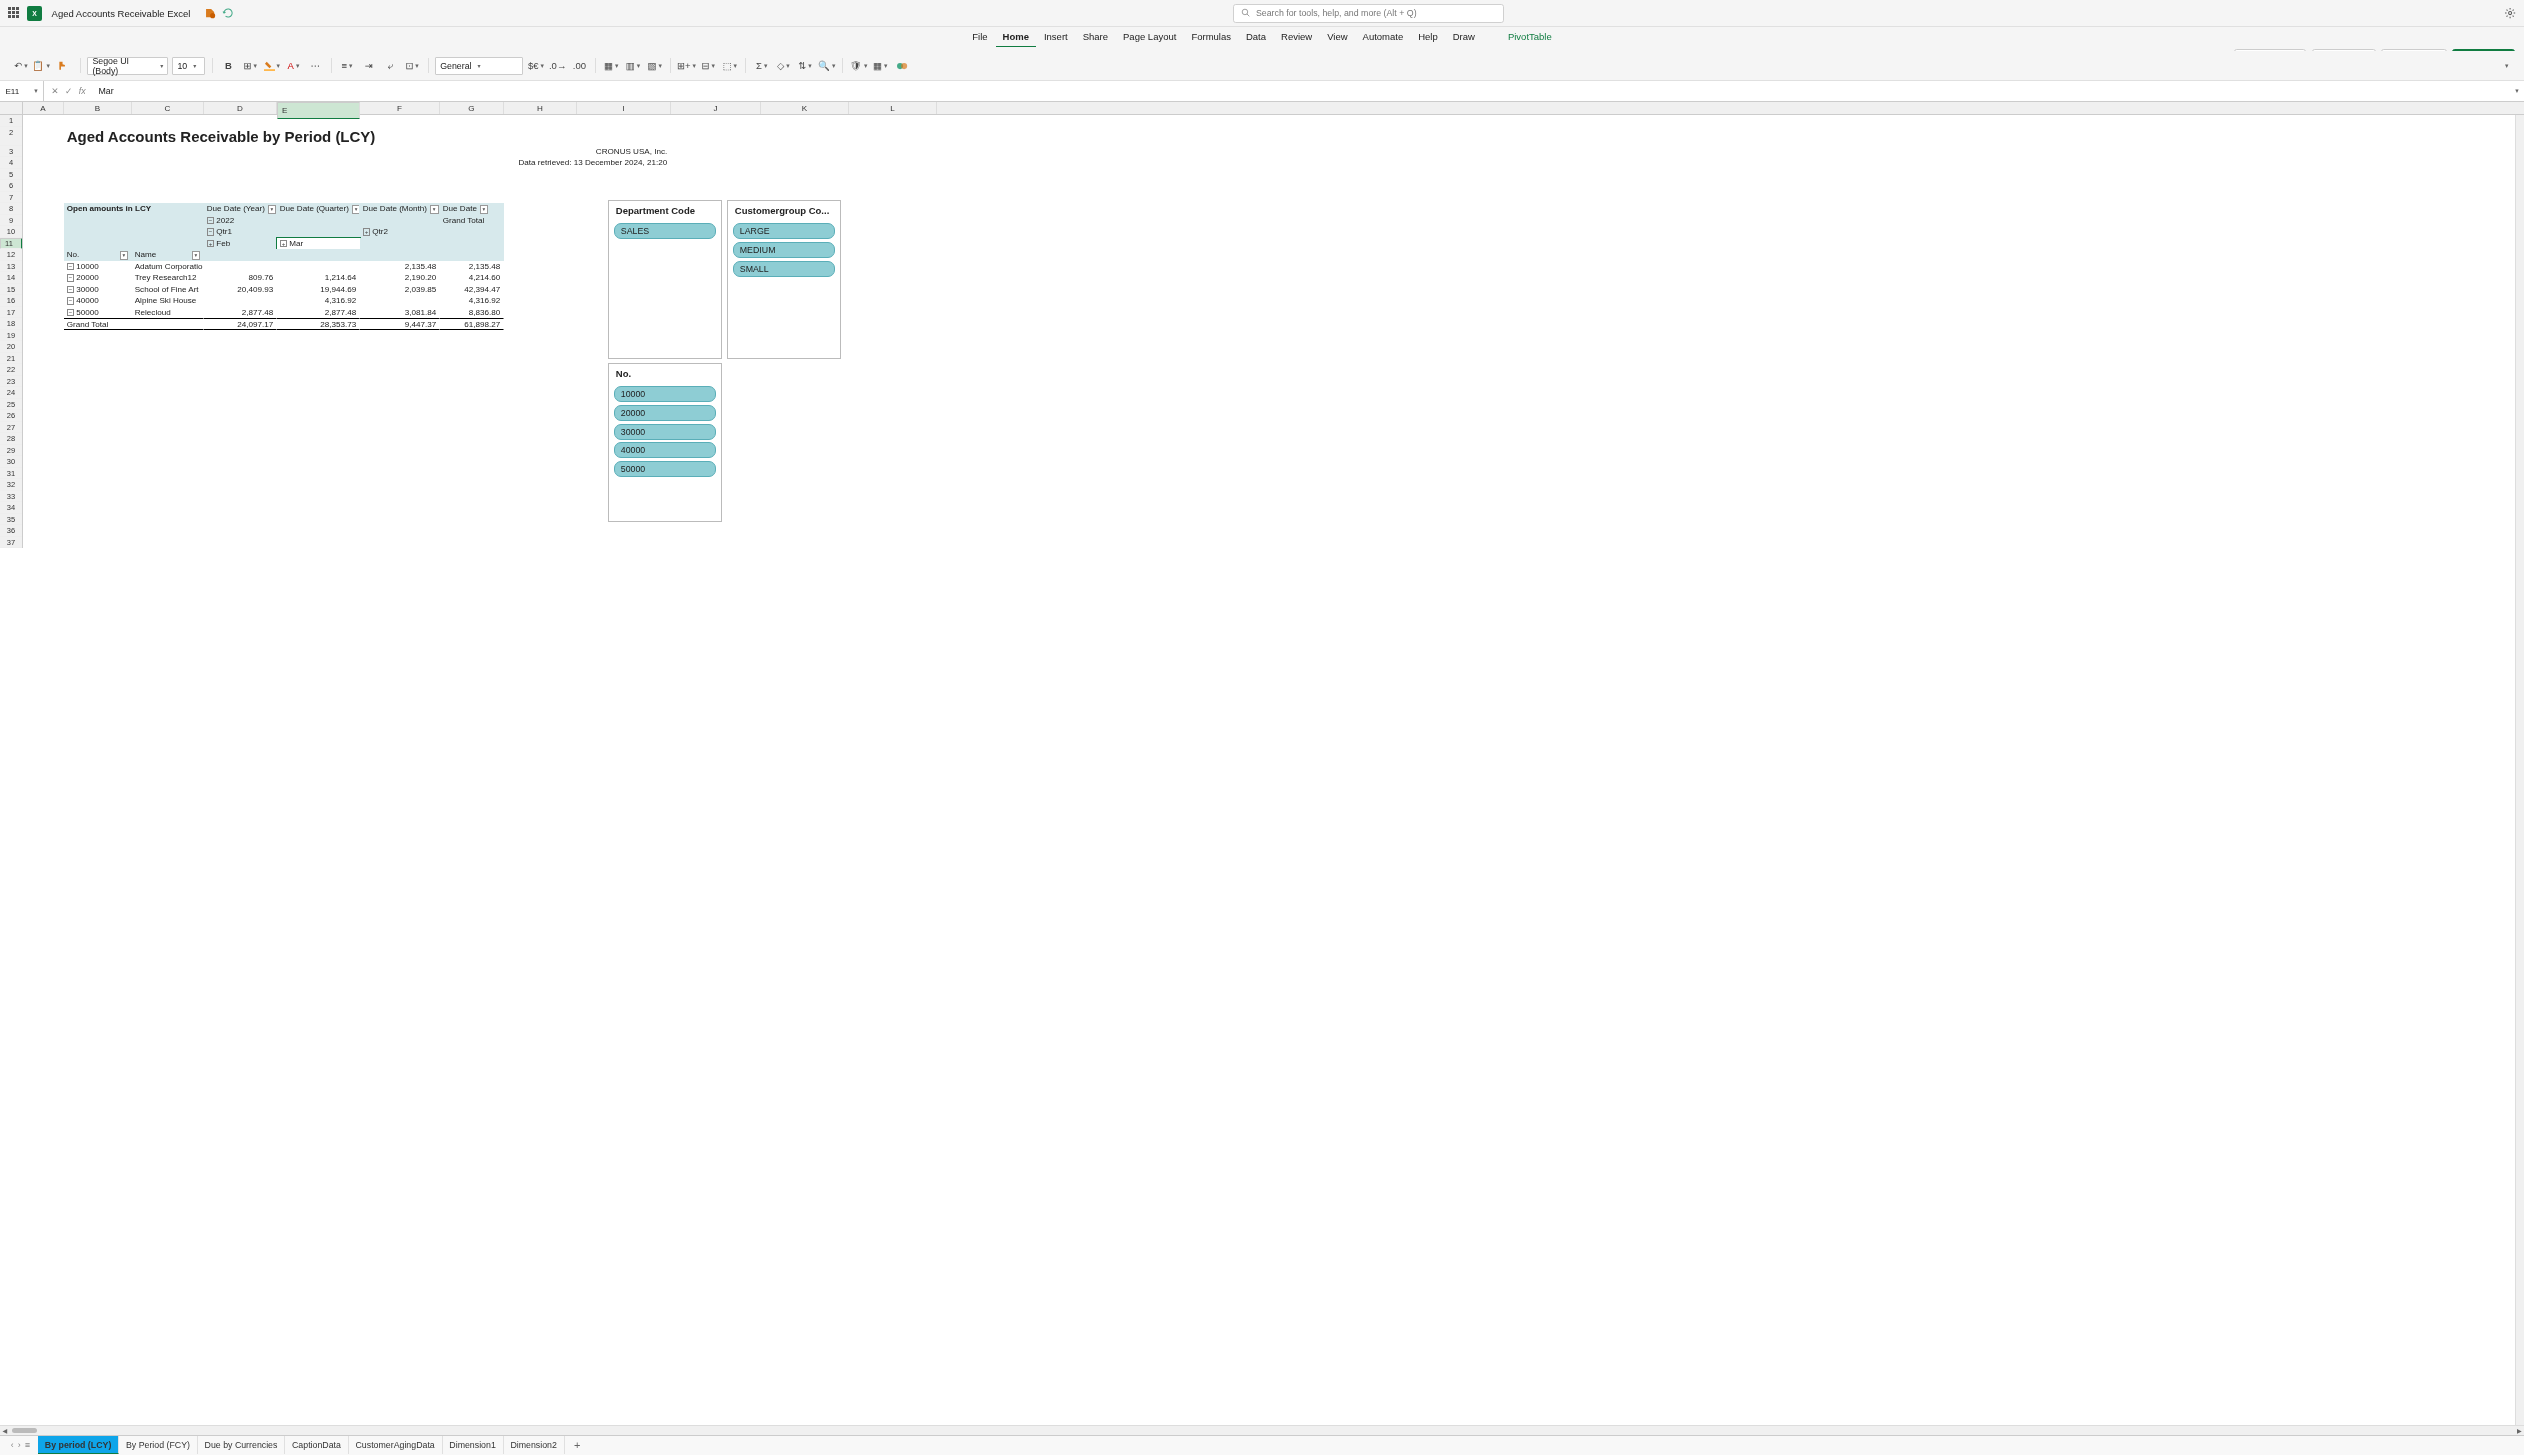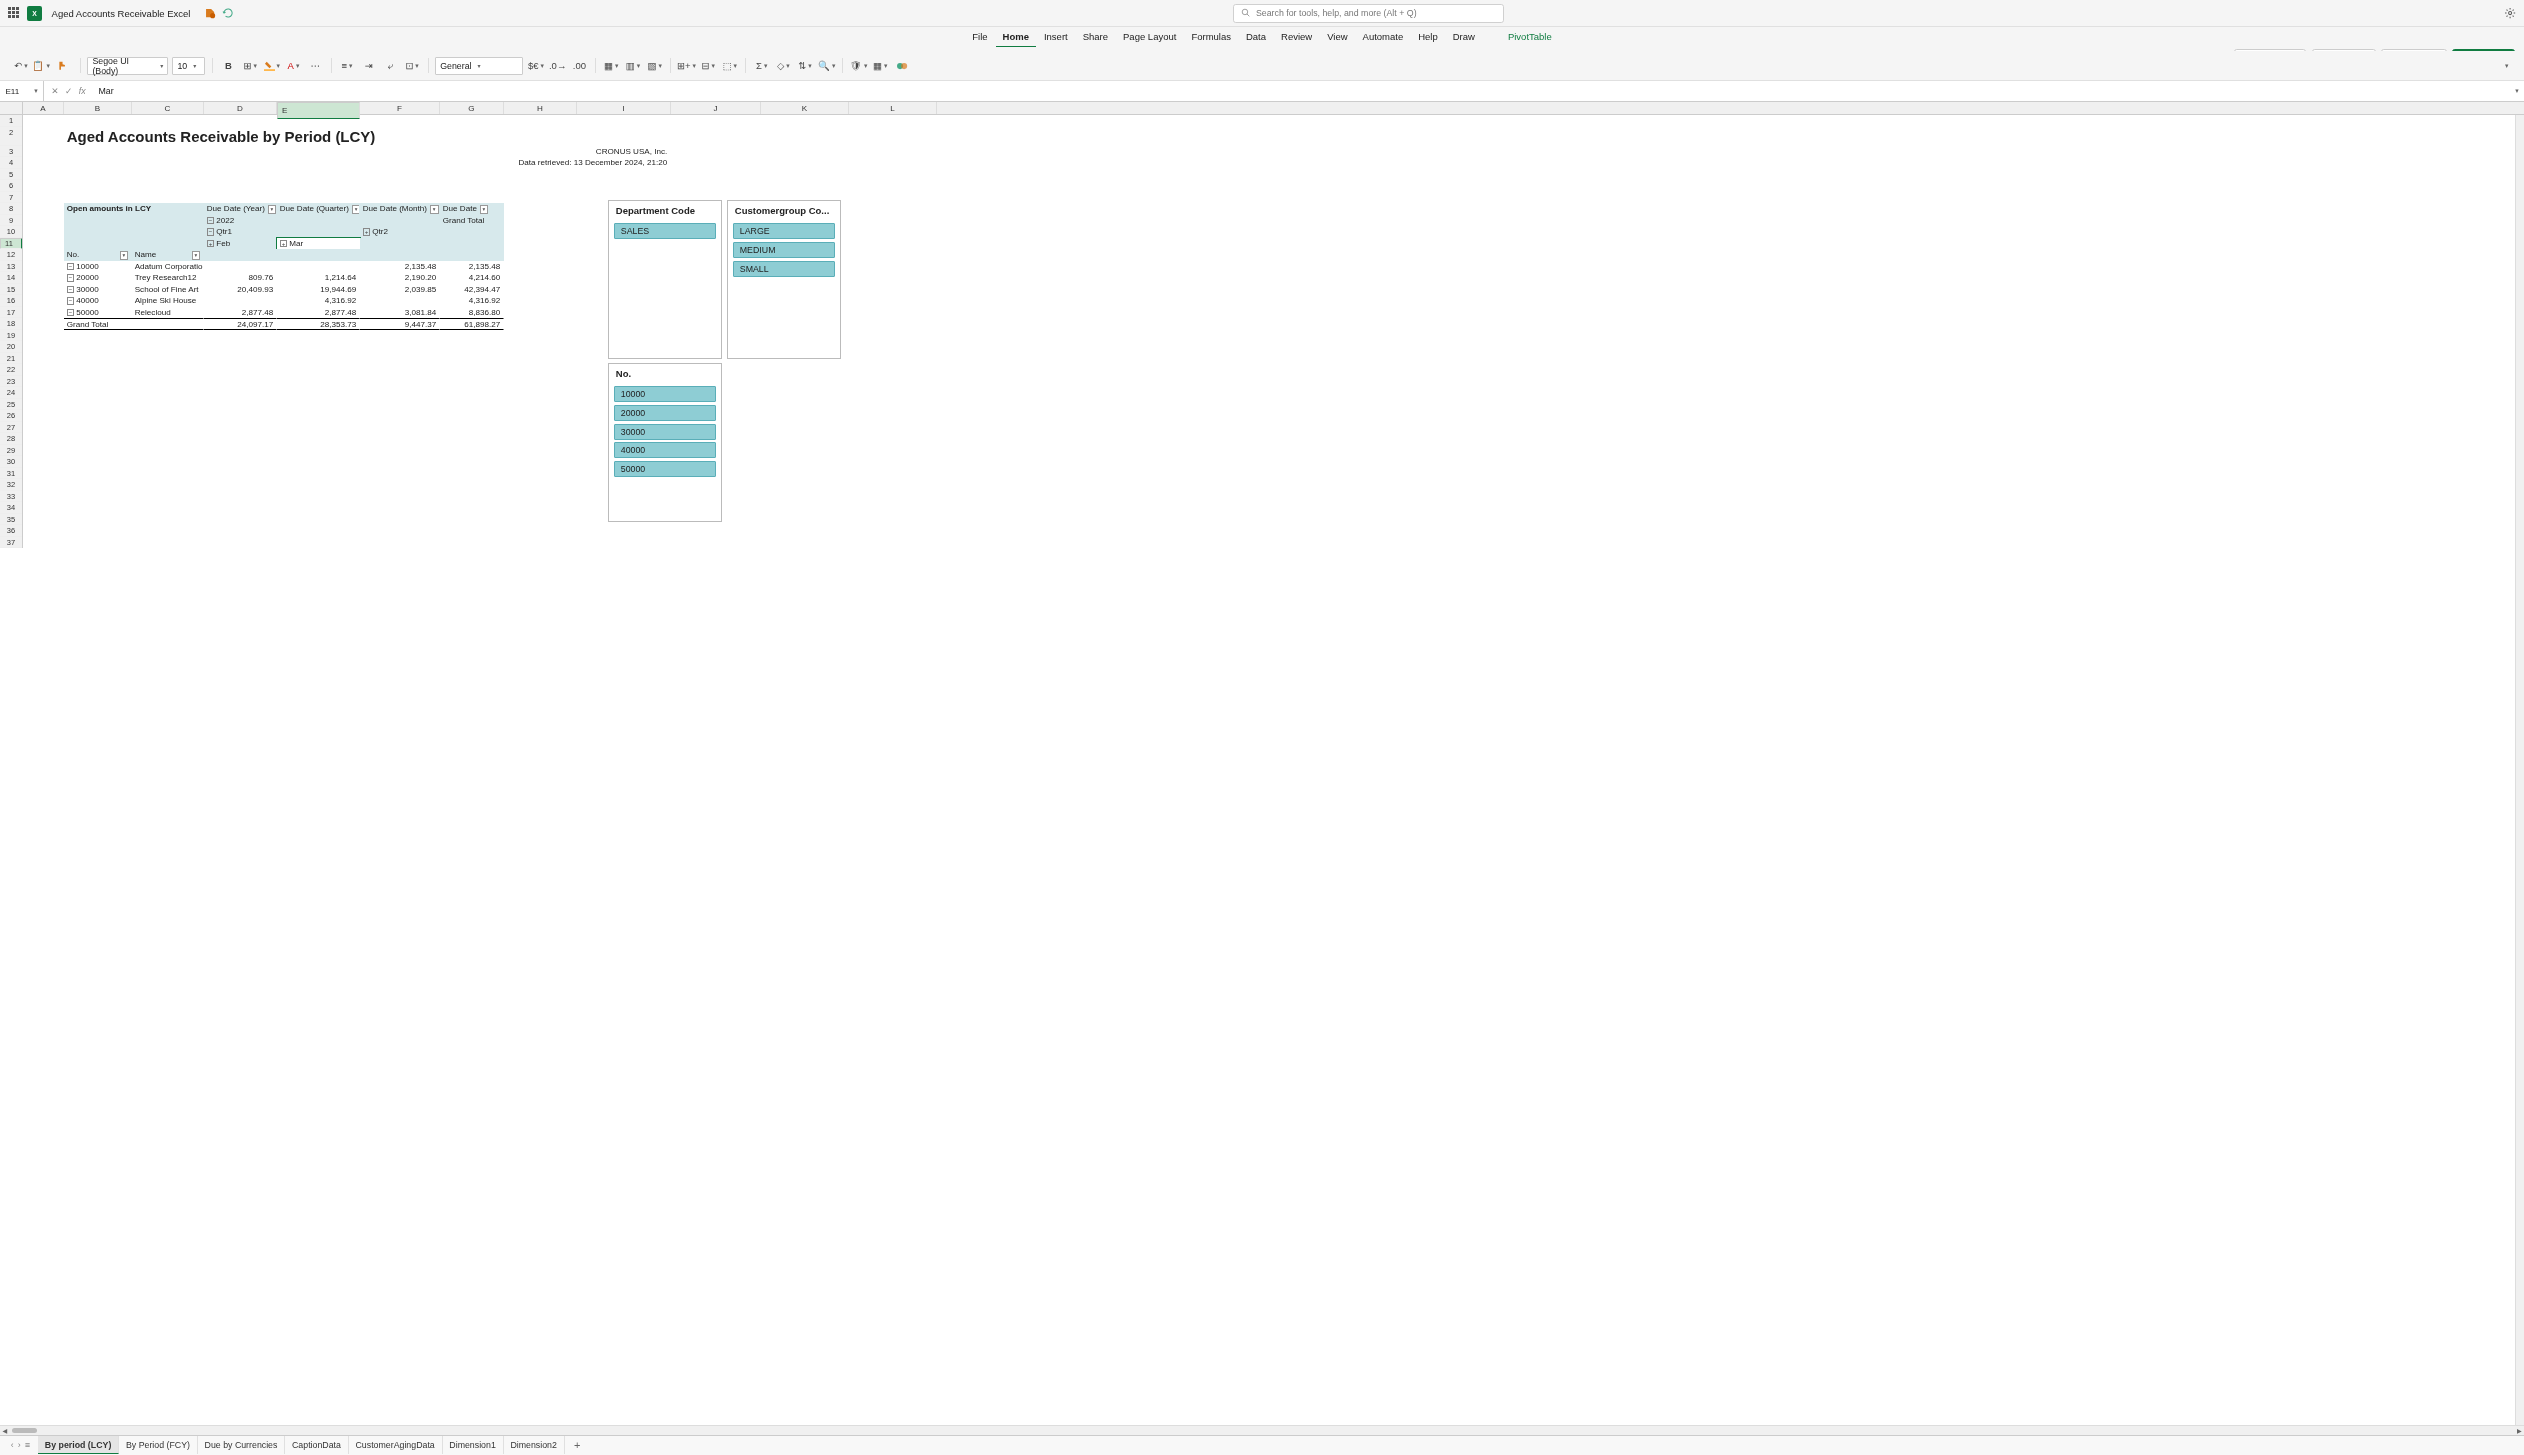--- a/index.html
+++ b/index.html
@@ -68,34 +68,34 @@
 .filter-btn { display: inline-block; width: 8.8px; height: 8.8px; border: 0.7px solid #999; background: #fff; margin-left: 2.7px; vertical-align: middle; font-size: 5.4px; text-align: center; line-height: 7.5px; color: #555; }
 .expand-btn { display: inline-block; width: 7.5px; height: 7.5px; border: 0.7px solid #888; font-size: 6.1px; text-align: center; line-height: 6.1px; margin-right: 2px; color: #444; }
 .num { text-align: right; }
 .grand-row { border-top: 0.7px solid #000; border-bottom: 1.4px solid #000; font-weight: 400; }
 .sel-cell { outline: 1.4px solid #107c41; outline-offset: -0.7px; background: #fff; }
 
 
 .slicer { position: absolute; border: 0.7px solid #bbb; background: #fff; }
 .slicer-title { font-weight: 600; font-size: 9.5px; padding: 4.1px 6.8px; }
 .slicer-body { padding: 2.7px 5.4px; display: flex; flex-direction: column; gap: 2.7px; }
-.slicer-item { background: #8ecdd4; border: 0.7px solid #5aaeb8; border-radius: 1px; padding: 2px 5.4px; font-size: 8.8px; cursor: pointer; }
+.slicer-item { background: #8ecdd4; border: 0.7px solid #5aaeb8; border-radius: 7px; padding: 2px 5.4px; font-size: 8.8px; cursor: pointer; }
 
 
 .hscroll { position: absolute; bottom: 0; left: 0; right: 0; height: 9.5px; background: #f0f0f0; border-top: 0.7px solid #ddd; display: flex; align-items: center; }
 .hscroll .thumb { position: absolute; left: 12.2px; width: 24.4px; height: 5.4px; background: #bbb; border-radius: 2.7px; }
 .hscroll .arr { width: 9.5px; text-align: center; font-size: 6.1px; color: #666; cursor: pointer; }
 .vscroll { position: absolute; top: 0; right: 0; bottom: 9.5px; width: 9.5px; background: #f0f0f0; border-left: 0.7px solid #ddd; }
 
 
 .sheet-bar { height: 20.4px; display: flex; align-items: center; border-top: 0.7px solid #ccc; background: #f8f8f8; padding: 0 5.4px; gap: 2.7px; }
 .sheet-nav { display: flex; gap: 4.1px; padding: 0 5.4px; color: #888; }
 .sheet-nav span { cursor: pointer; }
 .sheet-tab { padding: 3.4px 6.8px; font-size: 8.8px; cursor: pointer; color: #333; border-right: 0.7px solid #e0e0e0; }
-.sheet-tab.active { border-bottom: 1.4px solid #107c41; font-weight: 600; background: #e5e5e5; }
+.sheet-tab.active { border-bottom: 1.4px solid #107c41; font-weight: 600; background: #0ea5e9; }
 .add-sheet { padding: 0 6.8px; font-size: 11px; color: #666; cursor: pointer; }
 
 svg { display: block; }
 </style>
 </head>
 <body>
 
 <div class="titlebar">
   <div class="app-launcher">
       <span></span>

